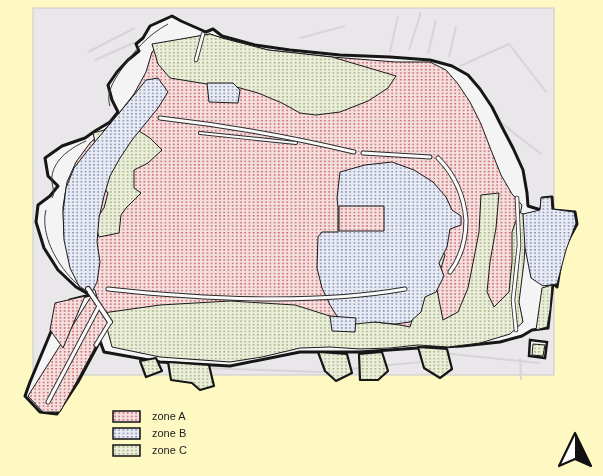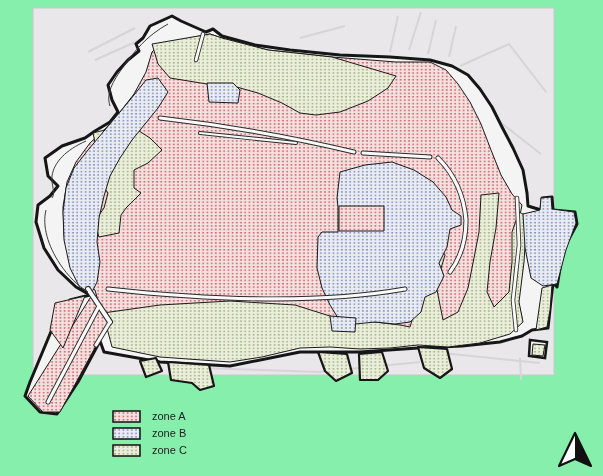--- a/index.html
+++ b/index.html
@@ -1,16 +1,16 @@
 <!DOCTYPE html>
 <html><head>
 <meta charset="utf-8">
 <style>
   html,body{margin:0;padding:0;background:#ffffff;}
-  #stage{position:relative;width:603px;height:476px;background:#86efac;overflow:hidden;
+  #stage{position:relative;width:603px;height:476px;background:#fef9c3;overflow:hidden;
          font-family:"Liberation Sans",sans-serif;}
   svg{display:block;}
   text.leg{font-family:"Liberation Sans",sans-serif;font-size:11px;fill:#222222;}
 </style>
 </head>
 <body>
 
 <div id="stage">
 <svg width="603" height="476" viewBox="0 0 603 476">
   <defs>

